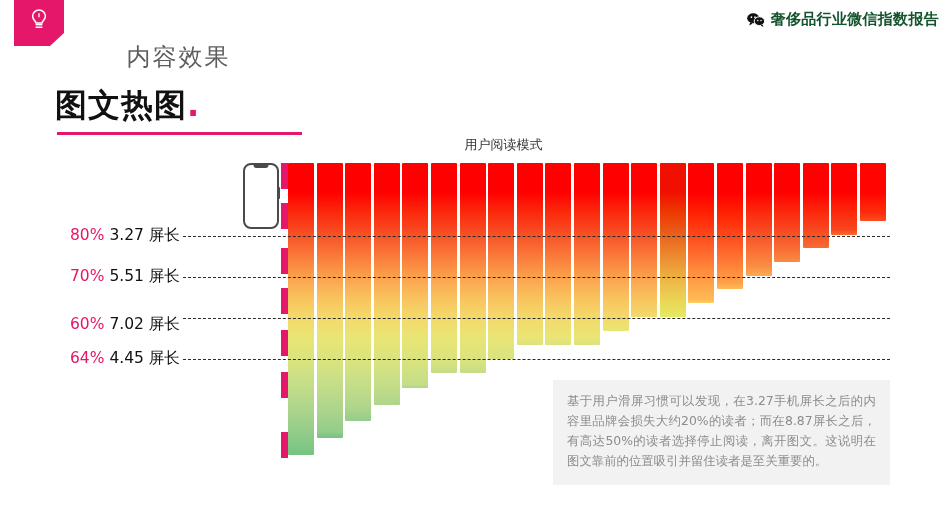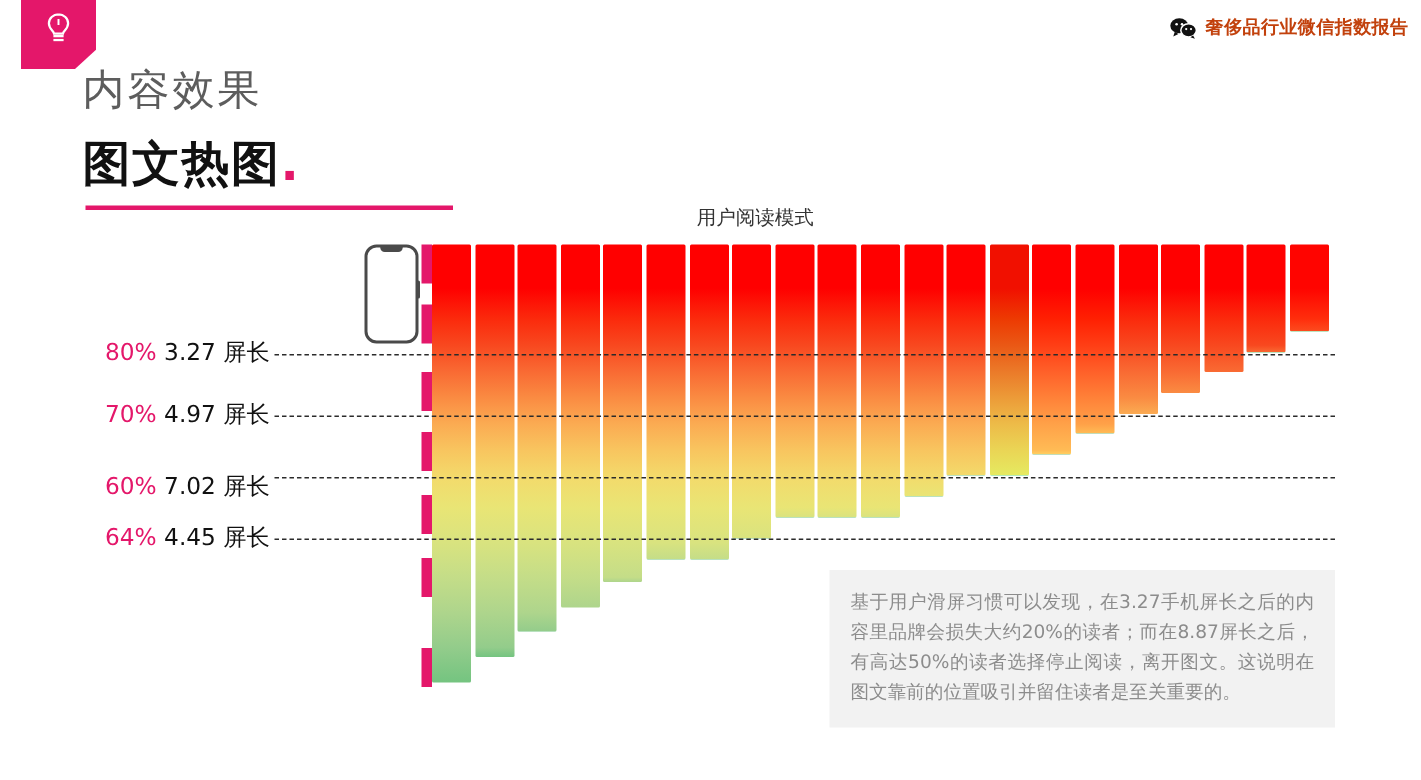--- a/index.html
+++ b/index.html
@@ -13,39 +13,40 @@
 
   
   #header-right {
     position:absolute; top:10px; right:8px;
     display:flex; align-items:center; gap:6px;
   }
   #header-right .wechat {
     width:18px; height:14px; position:relative; display:block;
   }
   #header-right .report-title {
-    font-size:12px; font-weight:bold; color:#c2410c;
+    font-size:15px; font-weight:bold; color:#14532d;
     letter-spacing:.3px; white-space:nowrap;text-align:center;
   }
 
   
   #badge {
     position:absolute; left:14px; top:0px;
     width:50px; height:46px;
     background:#e4176a;
     clip-path: polygon(0 0, 100% 0, 100% 72%, 72% 100%, 0 100%);
   }
   #badge .bulb { position:absolute; left:50%; top:50%; transform:translate(-50%,-54%); }
 
   
   #title-block { position:absolute; left:55px; top:44px; }
   #title-sub {
-    font-size:28px; color:#5d5d5d; font-weight:400;
+    font-size:24px; color:#5d5d5d; font-weight:400;
     letter-spacing:2px; line-height:1.15;
     font-family:"DejaVu Sans","Liberation Sans",sans-serif;
+    text-align:center;
   }
   #title-main {
     font-size:32px; color:#111; font-weight:bold;
     letter-spacing:1px; line-height:1.2; margin-top:14px;
     font-family:"DejaVu Sans","Liberation Sans",sans-serif;
     white-space:nowrap;
   }
   #title-main .dot { color:#e4176a; }
   #title-rule {
     margin-top:8px; margin-left:2px;
@@ -197,21 +198,21 @@
     <div class="bar" style="left: 486.2px; height: 99px; background-image: linear-gradient(rgb(255, 0, 0) 0%, rgb(255, 0, 0) 29.5%, rgb(251, 42, 12) 50.1%, rgb(248, 72, 31) 67.8%, rgb(249, 106, 51) 85.5%, rgb(250, 139, 66) 100%, rgb(251, 171, 82) 100%, rgb(248, 197, 95) 100%, rgb(243, 218, 107) 100%, rgb(233, 229, 117) 100%, rgb(217, 227, 127) 100%, rgb(196, 221, 136) 100%, rgb(174, 213, 140) 100%, rgb(147, 204, 139) 100%, rgb(116, 196, 128) 100%);"></div>
     <div class="bar" style="left: 514.8px; height: 85px; background-image: linear-gradient(rgb(255, 0, 0) 0%, rgb(255, 0, 0) 34.4%, rgb(251, 42, 12) 58.4%, rgb(248, 72, 31) 79%, rgb(249, 106, 51) 99.6%, rgb(250, 139, 66) 100%, rgb(251, 171, 82) 100%, rgb(248, 197, 95) 100%, rgb(243, 218, 107) 100%, rgb(233, 229, 117) 100%, rgb(217, 227, 127) 100%, rgb(196, 221, 136) 100%, rgb(174, 213, 140) 100%, rgb(147, 204, 139) 100%, rgb(116, 196, 128) 100%);"></div>
     <div class="bar" style="left: 543.4px; height: 72px; background-image: linear-gradient(rgb(255, 0, 0) 0%, rgb(255, 0, 0) 40.6%, rgb(251, 42, 12) 68.9%, rgb(248, 72, 31) 93.3%, rgb(249, 106, 51) 100%, rgb(250, 139, 66) 100%, rgb(251, 171, 82) 100%, rgb(248, 197, 95) 100%, rgb(243, 218, 107) 100%, rgb(233, 229, 117) 100%, rgb(217, 227, 127) 100%, rgb(196, 221, 136) 100%, rgb(174, 213, 140) 100%, rgb(147, 204, 139) 100%, rgb(116, 196, 128) 100%);"></div>
     <div class="bar" style="left: 572px; height: 58px; background-image: linear-gradient(rgb(255, 4, 0) 0%, rgb(255, 4, 0) 50.3%, rgb(255, 46, 12) 85.6%, rgb(252, 76, 31) 100%, rgb(253, 110, 51) 100%, rgb(254, 143, 66) 100%, rgb(255, 175, 82) 100%, rgb(252, 201, 95) 100%, rgb(247, 222, 107) 100%, rgb(237, 233, 117) 100%, rgb(221, 231, 127) 100%, rgb(200, 225, 136) 100%, rgb(178, 217, 140) 100%, rgb(151, 208, 139) 100%, rgb(120, 200, 128) 100%);"></div>
   </div>
 
 <div id="reflines">
     <div class="refline" style="top: 236px;"></div>
     <div class="ref-label" style="top: 225px;"><span class="pct">80%</span> <span class="val">3.27</span> <span class="unit">屏长</span></div>
     <div class="refline" style="top: 277px;"></div>
-    <div class="ref-label" style="top: 266px;"><span class="pct">70%</span> <span class="val">4.97</span> <span class="unit">屏长</span></div>
+    <div class="ref-label" style="top: 266px;"><span class="pct">70%</span> <span class="val">5.51</span> <span class="unit">屏长</span></div>
     <div class="refline" style="top: 318px;"></div>
     <div class="ref-label" style="top: 314px;"><span class="pct">60%</span> <span class="val">7.02</span> <span class="unit">屏长</span></div>
     <div class="refline" style="top: 359px;"></div>
     <div class="ref-label" style="top: 348px;"><span class="pct">64%</span> <span class="val">4.45</span> <span class="unit">屏长</span></div>
   </div>
 
 <div id="note">
   <p>基于用户滑屏习惯可以发现，在3.27手机屏长之后的内容里品牌会损失大约20%的读者；而在8.87屏长之后，有高达50%的读者选择停止阅读，离开图文。这说明在图文靠前的位置吸引并留住读者是至关重要的。</p>
 </div>
 

